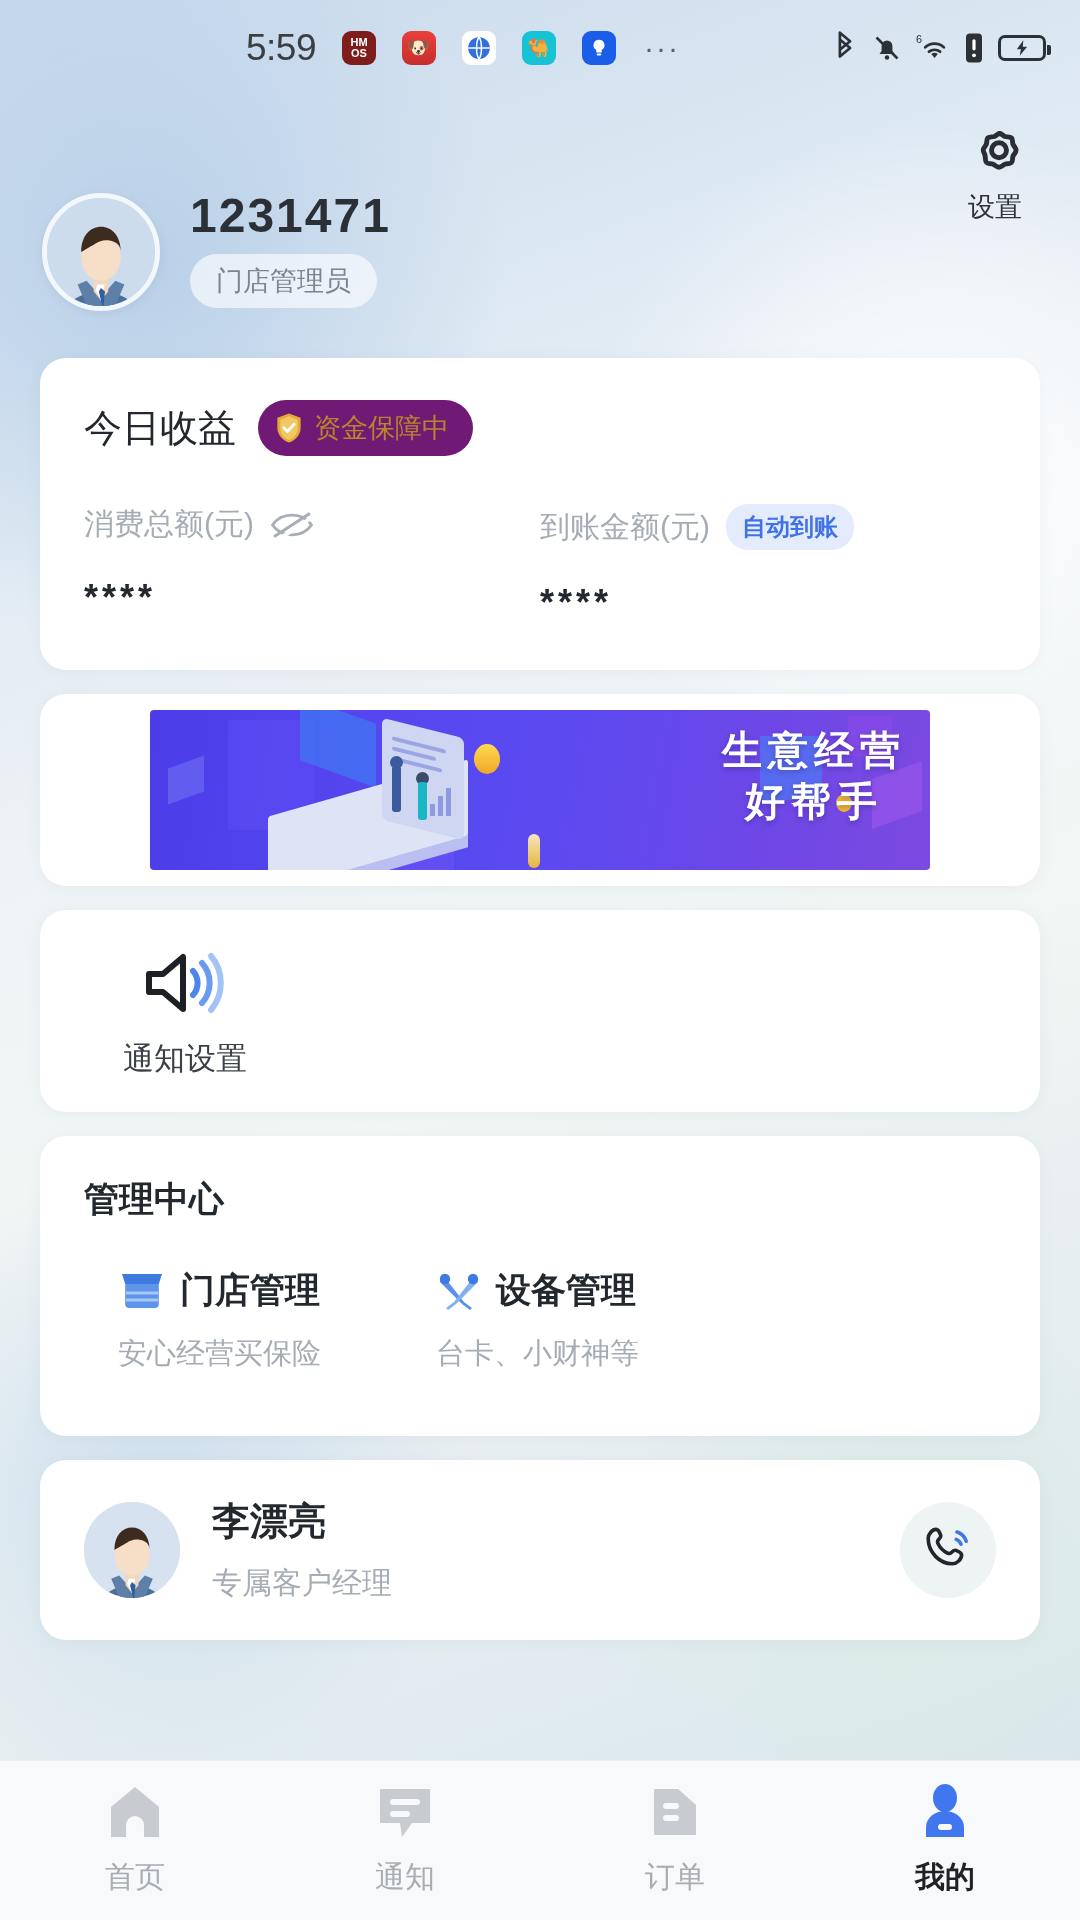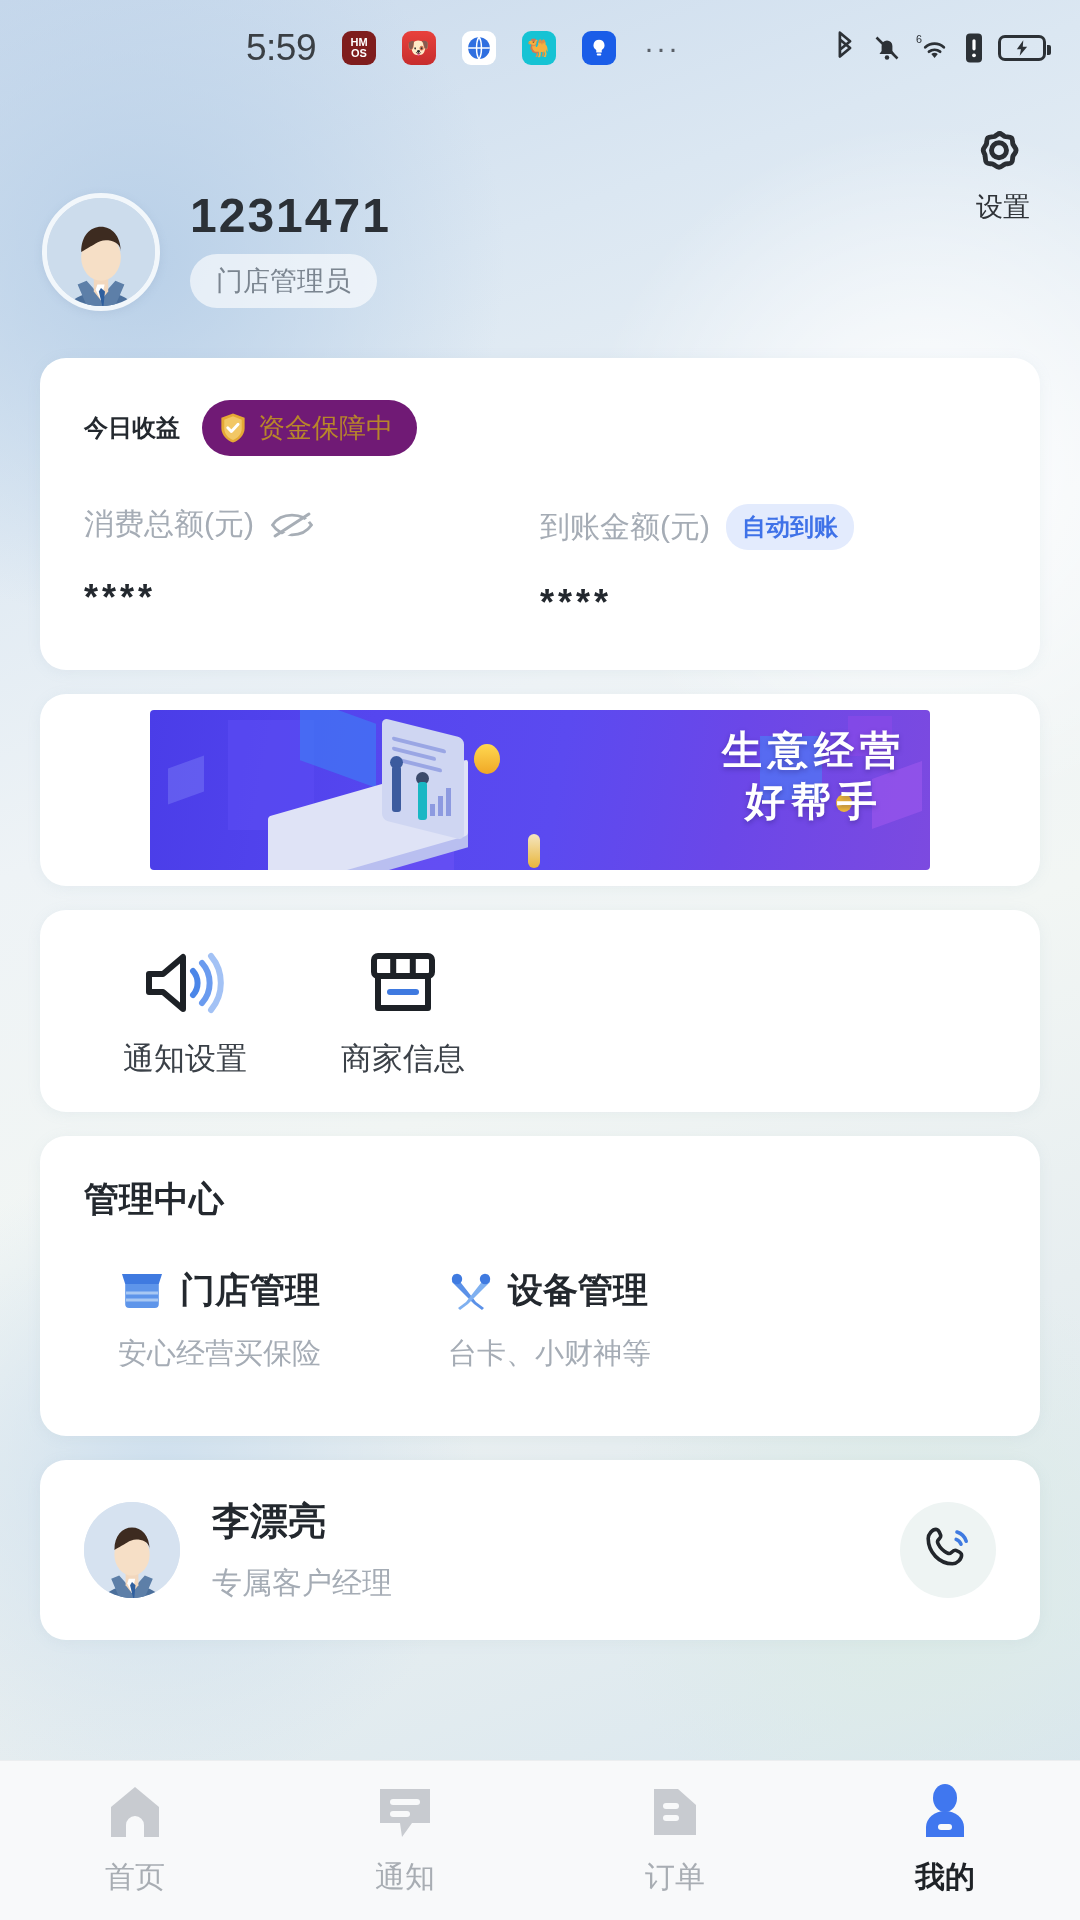--- a/index.html
+++ b/index.html
@@ -32,39 +32,39 @@
   .sb-cyan{background:#16c3d4;font-size:18px;}
   .sb-blue{background:#1a5de8;font-size:18px;}
   .sb-dots{color:#5a6068;font-size:30px;line-height:12px;letter-spacing:2px;margin-left:2px;}
   .sb-right{display:flex;align-items:center;gap:14px;}
   .sb-ic{color:#2c3136;display:flex;align-items:center;}
   .sb-batt{width:48px;height:26px;border:3px solid #2c3136;border-radius:7px;position:relative;
     display:flex;align-items:center;justify-content:center;}
   .sb-batt:after{content:"";position:absolute;right:-8px;top:7px;width:4px;height:10px;background:#2c3136;border-radius:0 2px 2px 0;}
 
   
-  .settings-btn{position:relative;z-index:3;display:flex;flex-direction:column;align-items:flex-end;gap:7px;
+  .settings-btn{position:relative;z-index:3;display:flex;flex-direction:column;align-items:flex-start;gap:7px;
     position:absolute;right:50px;top:120px;}
   .settings-label{font-size:27px;color:#2f3338;}
 
   
   .profile{position:relative;z-index:3;display:flex;align-items:center;gap:30px;padding:96px 0 0 42px;}
   .avatar-lg{width:118px;height:118px;border-radius:50%;background:#cfdcea;border:5px solid #f2f7fb;
     position:relative;overflow:hidden;flex:0 0 auto;box-shadow:0 2px 8px rgba(120,145,175,.18);}
   .profile-meta{display:flex;flex-direction:column;gap:14px;padding-bottom:4px;}
   .profile-name{font-size:48px;font-weight:bold;color:#2b3036;letter-spacing:2px;line-height:1;}
   .role-pill{align-self:flex-start;background:rgba(255,255,255,.62);border-radius:28px;padding:9px 26px;}
   .role-pill span{font-size:27px;color:#7b8590;}
 
   
   .card{position:relative;z-index:3;background:#ffffff;border-radius:26px;margin:0 40px 24px 40px;
     box-shadow:0 2px 14px rgba(140,165,190,.10);}
   .earn-card{margin-top:46px;padding:42px 44px 46px 44px;}
   .earn-head{display:flex;align-items:center;gap:22px;}
-  .earn-title{font-size:24px;font-weight:bold;color:#23282e;}
+  .earn-title{font-size:38px;font-weight:normal;color:#23282e;}
   .guard-pill{display:flex;align-items:center;gap:10px;background:#701a75;border-radius:30px;padding:10px 24px 10px 16px;}
   .guard-pill span{font-size:27px;color:#b8862a;}
   .earn-cols{display:flex;margin-top:48px;}
   .earn-col{flex:1;}
   .earn-col-row{display:flex;align-items:center;gap:16px;}
   .earn-label{font-size:30px;color:#a5acb5;}
   .auto-pill{background:#e3ebfd;border-radius:22px;padding:7px 16px;}
   .auto-pill span{font-size:24px;color:#3f72e8;font-weight:bold;}
   .earn-value{font-size:36px;font-weight:bold;color:#23282e;margin-top:32px;letter-spacing:4px;}
 
@@ -103,21 +103,21 @@
 
   
   .quick-card{padding:40px 0 32px 0;}
   .quick-row{display:flex;padding-left:72px;gap:72px;}
   .quick-item{display:flex;flex-direction:column;align-items:center;gap:22px;width:146px;}
   .quick-label{font-size:31px;color:#3b4148;}
 
   
   .mgmt-card{padding:40px 44px 62px 44px;}
   .mgmt-title{font-size:35px;font-weight:bold;color:#23282e;}
-  .mgmt-row{display:flex;margin-top:44px;padding-left:34px;gap:40px;}
+  .mgmt-row{display:flex;margin-top:44px;padding-left:34px;gap:28px;}
   .mgmt-item{width:290px;}
   .mgmt-head{display:flex;align-items:center;gap:14px;}
   .mgmt-name{font-size:35px;font-weight:bold;color:#23282e;}
   .mgmt-desc{font-size:29px;color:#a5acb5;margin-top:20px;}
 
   
   .mgr-card{margin-top:16px;padding:36px 44px;display:flex;align-items:center;gap:32px;}
   .avatar-sm{width:96px;height:96px;border-radius:50%;background:#d6e2f0;position:relative;overflow:hidden;flex:0 0 auto;}
   .mgr-meta{flex:1;display:flex;flex-direction:column;gap:16px;}
   .mgr-name{font-size:38px;font-weight:bold;color:#23282e;}
@@ -312,31 +312,20 @@
       <span>
         <svg width="84" height="66" viewBox="0 0 42 33">
           <path d="M3 12h7L20 3.5v26L10 21H3z" fill="none" stroke="#1d2126" stroke-width="3" stroke-linejoin="round"></path>
           <path d="M25 10.5a9 9 0 0 1 0 12" stroke="#4b86e8" stroke-width="3" fill="none" stroke-linecap="round"></path>
           <path d="M29.5 6.5a15 15 0 0 1 0 20" stroke="#6a9bef" stroke-width="3" fill="none" stroke-linecap="round"></path>
           <path d="M34 3a21 21 0 0 1 0 27" stroke="#a3c2f5" stroke-width="3" fill="none" stroke-linecap="round"></path>
         </svg>
       </span>
       <div class="quick-label">通知设置</div>
     </div>
-    <div class="quick-item">
-      <span>
-        <svg width="70" height="66" viewBox="0 0 35 33">
-          <rect x="3" y="3" width="29" height="10" rx="2" fill="none" stroke="#1d2126" stroke-width="3"></rect>
-          <path d="M12.6 3v10M22.4 3v10" stroke="#1d2126" stroke-width="3"></path>
-          <path d="M5 13v16h25V13" fill="none" stroke="#1d2126" stroke-width="3" stroke-linejoin="round"></path>
-          <path d="M11 21h13" stroke="#3f7ae0" stroke-width="3" stroke-linecap="round"></path>
-        </svg>
-      </span>
-      <div class="quick-label">商家信息</div>
-    </div>
   </div>
 </div>
 
 <div class="card mgmt-card">
   <div class="mgmt-title">管理中心</div>
   <div class="mgmt-row">
     <div class="mgmt-item">
       <div class="mgmt-head">
         <span>
           <svg width="48" height="42" viewBox="0 0 24 21">

